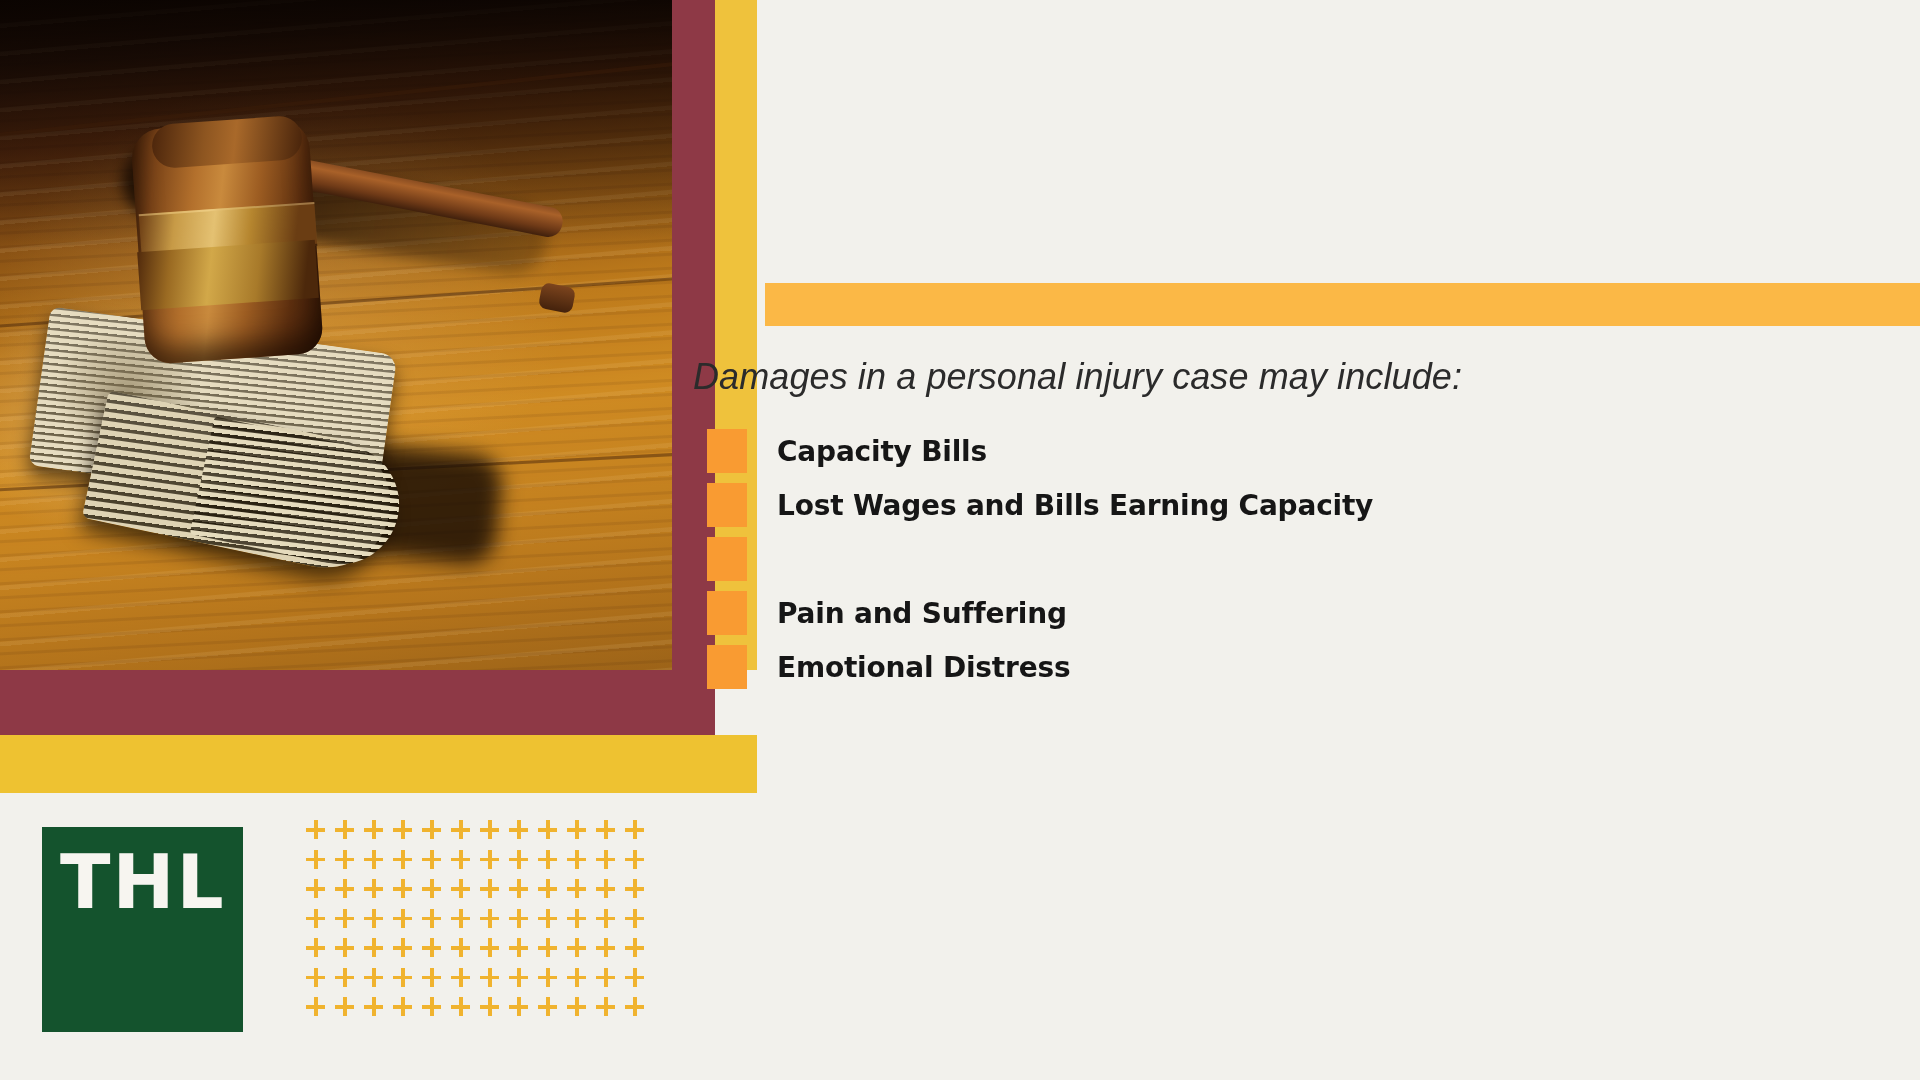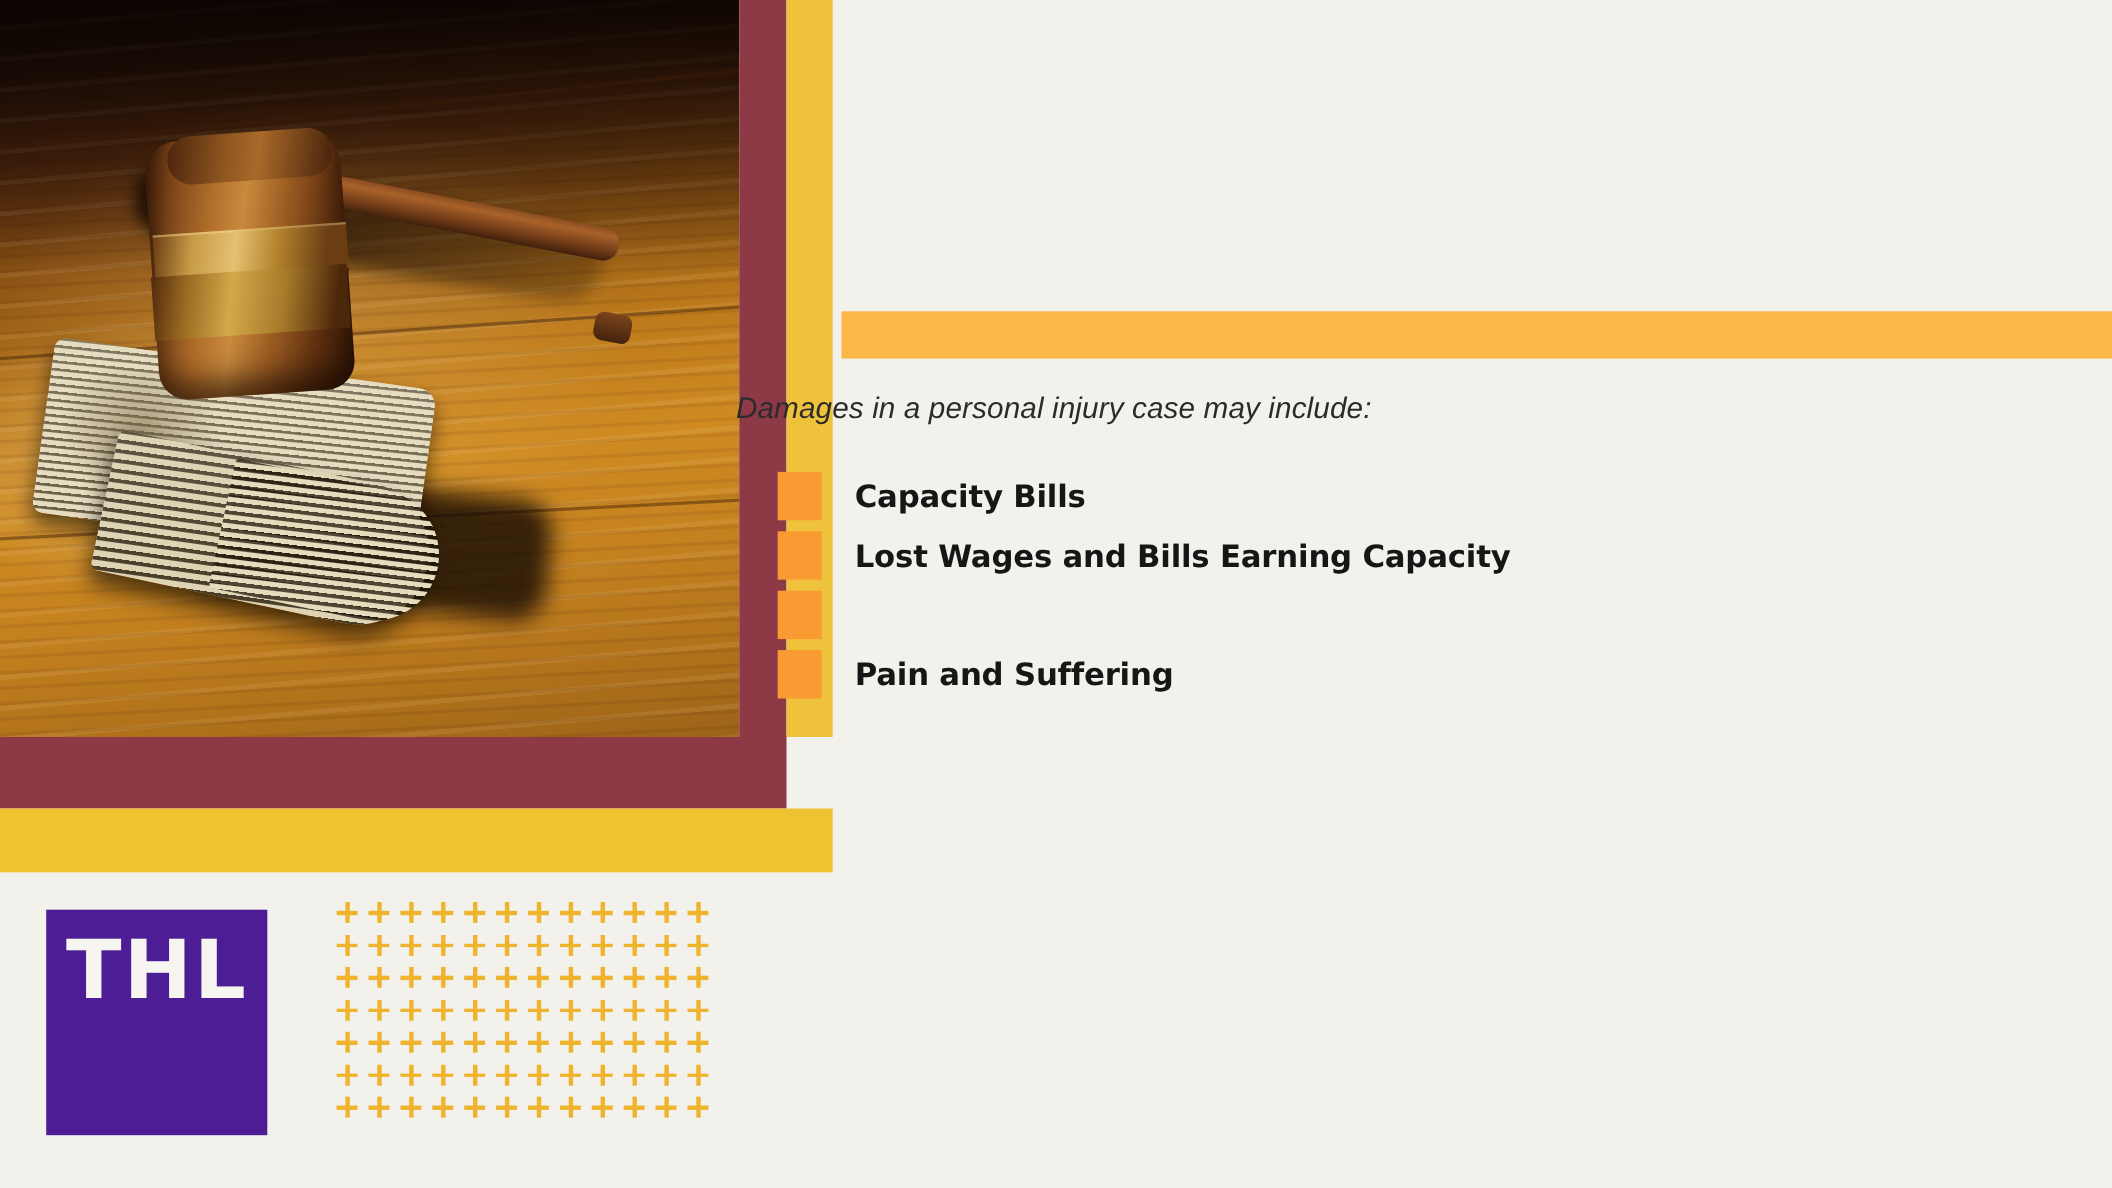--- a/index.html
+++ b/index.html
@@ -92,31 +92,31 @@
   .band-bot-yellow{position:absolute;left:0;top:735px;width:757px;height:58px;background:#eec231;}
 
   
   .header{position:absolute;left:757px;top:0;width:1163px;height:277px;background:#8e3946;}
   .header h1{margin:0;position:absolute;left:83px;top:30px;width:1020px;
     color:#fdfcf8;font-size:53px;line-height:1.08;letter-spacing:.5px;
     font-weight:800;text-transform:uppercase;font-family:"DejaVu Sans", sans-serif;}
   .accent-bar{position:absolute;left:765px;top:283px;width:1155px;height:43px;background:#fbb846;}
 
   
-  .intro{position:absolute;left:669px;top:356px;width:1180px;
-    font-size:27px;font-style:italic;color:#2b2b2b;font-weight:400;letter-spacing:.1px;}
+  .intro{position:absolute;left:693px;top:356px;width:1180px;
+    font-size:36px;font-style:italic;color:#2b2b2b;font-weight:400;letter-spacing:.1px;}
 
   .list{position:absolute;left:703px;top:424px;width:1190px;}
   .li{position:relative;height:54px;display:flex;align-items:center;}
   .sq{width:40px;height:44px;background:#f99b32;flex:0 0 auto;margin-left:4px;}
   .lbl{margin-left:30px;font-size:28px;font-weight:700;color:#161616;
        font-family:"DejaVu Sans", sans-serif;letter-spacing:-.2px;white-space:nowrap;}
 
   
-  .logo{position:absolute;left:42px;top:827px;width:201px;height:205px;background:#4c1d95;}
+  .logo{position:absolute;left:42px;top:827px;width:201px;height:205px;background:#14532d;}
   .logo span{position:absolute;left:18px;top:18px;color:#f7f5f0;font-size:74px;font-weight:800;
     letter-spacing:2px;font-family:"DejaVu Sans", sans-serif;line-height:1;}
 
   
   .plus-grid{position:absolute;left:306px;top:820px;width:330px;height:215px;}
   .plus{position:absolute;width:19px;height:19px;}
   .plus::before,.plus::after{content:"";position:absolute;background:#f0b32e;}
   .plus::before{left:0;top:8px;width:19px;height:3.5px;}
   .plus::after{left:8px;top:0;width:3.5px;height:19px;}
 </style>
@@ -167,20 +167,24 @@
     <div class="li">
       <div class="sq"></div>
       <div class="lbl">Lost Wages and Bills Earning Capacity</div>
     </div>
     <div class="li">
       <div class="sq"></div>
     </div>
     <div class="li">
       <div class="sq"></div>
       <div class="lbl">Pain and Suffering</div>
+    </div>
+    <div class="li">
+      <div class="sq"></div>
+      <div class="lbl">Emotional Distress</div>
     </div>
   </div>
 
   <div class="logo">
     <span>THL</span>
   </div>
 
   <div class="plus-grid">
       <div class="plus" style="left: 0px; top: 0px;"></div>
       <div class="plus" style="left: 29px; top: 0px;"></div>

